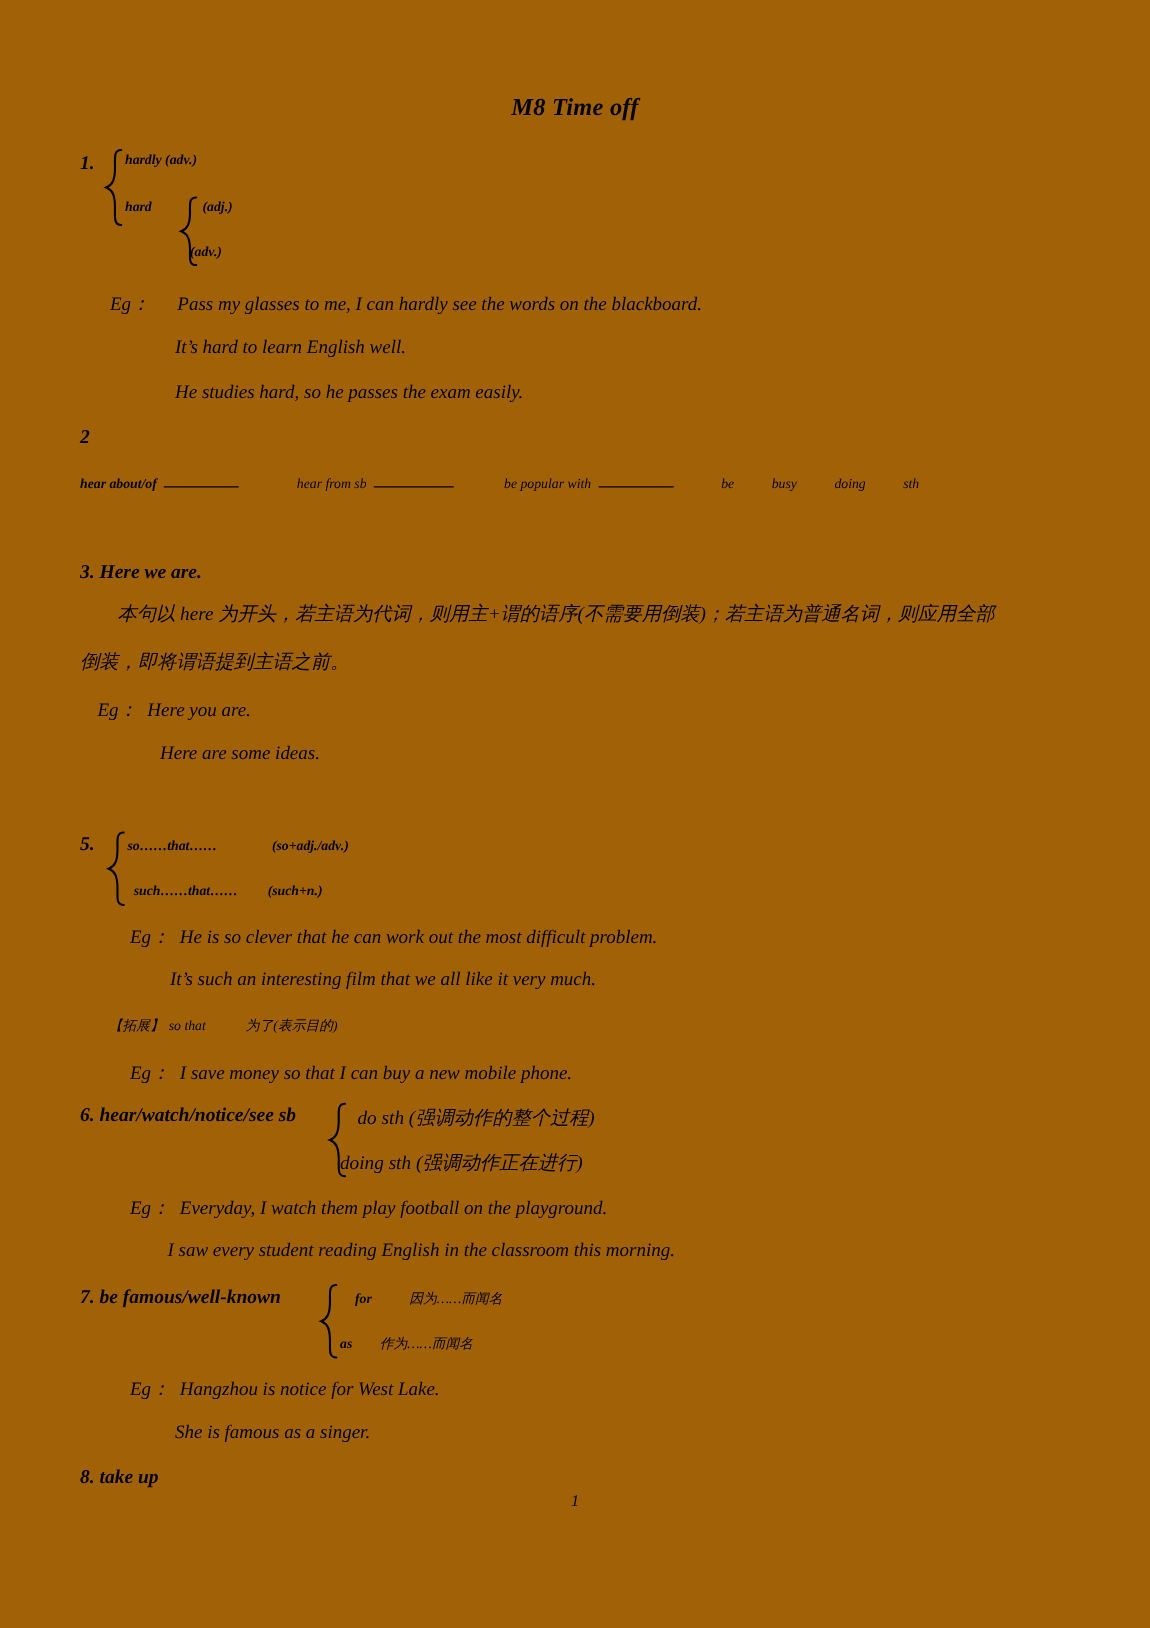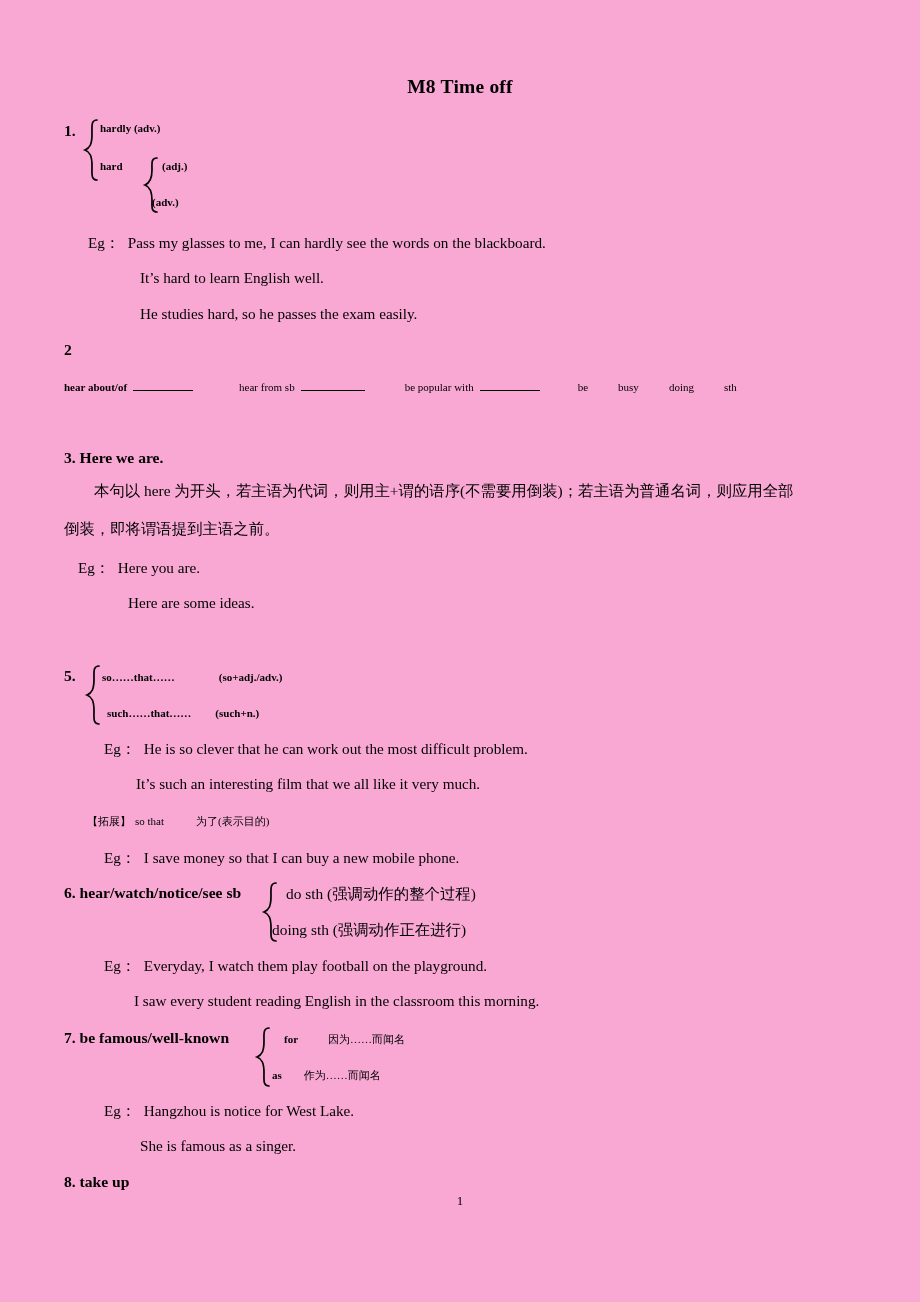--- a/index.html
+++ b/index.html
@@ -8,22 +8,23 @@
     background: #ffffff;
   }
   body {
     font-family: "Liberation Serif", "DejaVu Serif", serif;
     color: #000000;
   }
   #page {
     position: relative;
     width: 920px;
     height: 1302px;
-    background: #f9a8d4;
+    background: #a16207;
     overflow: hidden;
+    font-style: italic;
   }
   .doc {
     position: absolute;
     left: 64px;
     top: 0;
     width: 792px;
     height: 1302px;
   }
 
   
@@ -109,21 +110,21 @@
 
     <svg class="brace" style="left:78px; top:156px;" width="18" height="58" viewBox="0 0 18 58">
       <path d="M15 2 C9 2, 10 7, 10 14 C10 23, 8 27, 3 29 C8 31, 10 35, 10 44 C10 51, 9 56, 15 56" fill="none" stroke="#000" stroke-width="1.7" stroke-linecap="round"></path>
     </svg>
 
     <div class="row b sz16" style="left:98px; top:160px;">(adj.)</div>
     <div class="row b sz16" style="left:88px; top:196px;">(adv.)</div>
 
     <div class="eg" style="left:24px; top:233px;">
       <span class="lbl">Eg：</span>
-      <span style="margin-left:4px;">Pass my glasses to me, I can hardly see the words on the blackboard.</span>
+      <span style="margin-left:18px;">Pass my glasses to me, I can hardly see the words on the blackboard.</span>
     </div>
     <div class="eg" style="left:76px; top:269px;">It’s hard to learn English well.</div>
     <div class="eg" style="left:76px; top:305px;">He studies hard, so he passes the exam easily.</div>
 
     <div class="num" style="left:0px; top:341px;">2</div>
 
     <div class="row" style="left:0px; top:377px;">
       <span class="b sz16">hear about/of</span>
       <span class="blank" style="width:60px;"></span>
       <span class="wide-gap" style="width:36px;"></span>

